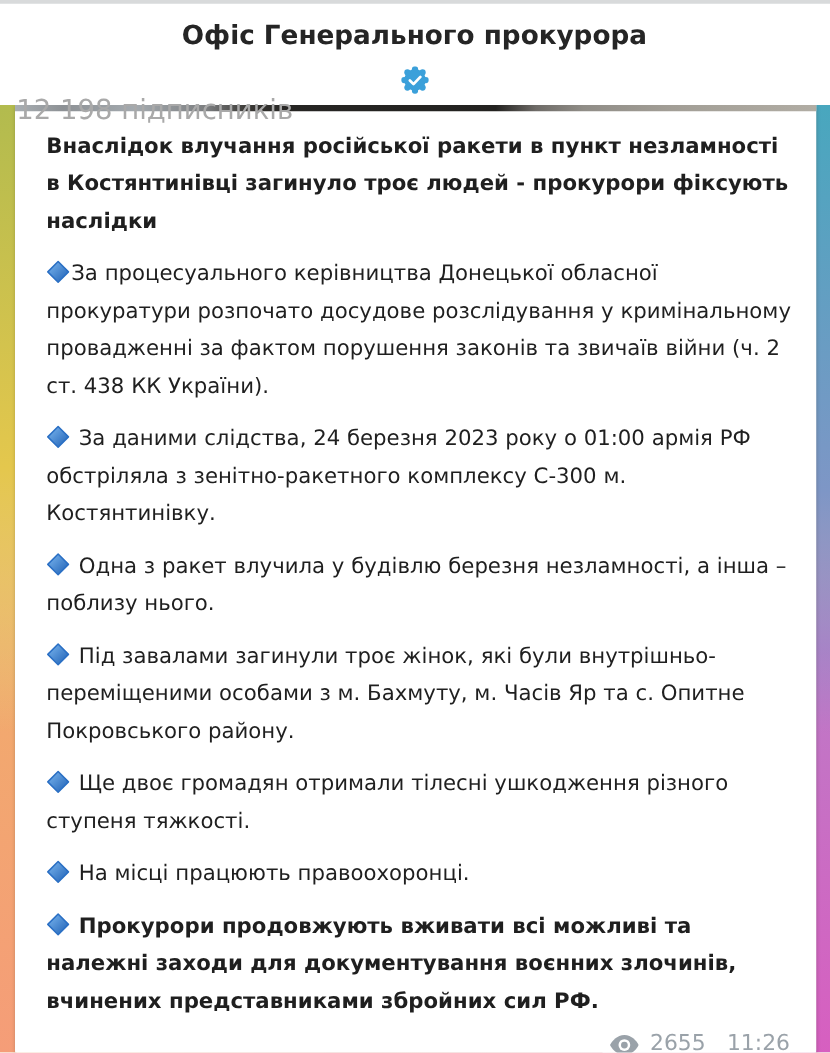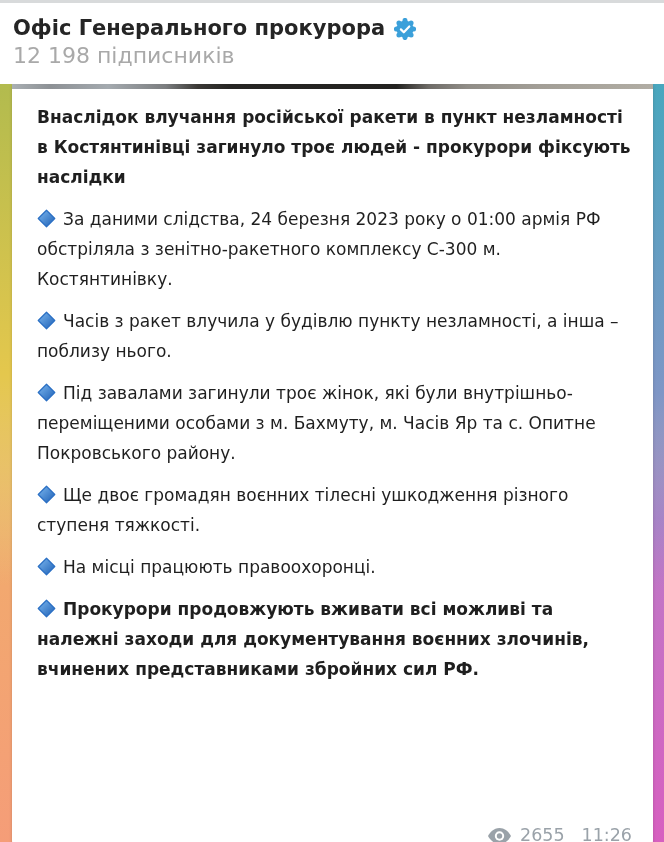--- a/index.html
+++ b/index.html
@@ -5,21 +5,21 @@
   * { margin:0; padding:0; box-sizing:border-box; }
   html,body { width:664px; height:842px; overflow:hidden; background:#fff; }
   body { font-family:"DejaVu Sans","Liberation Sans",sans-serif; position:relative; }
 
   
   .header {
     position:absolute; top:0; left:0; width:664px; height:84px;
     background:#ffffff; border-top:3px solid #d8dadb; padding:11px 14px 0 13px;
     z-index:3;
   }
-  .title-row { display:flex; align-items:center; gap:9px; cursor:pointer; }
+  .title-row { display:flex; align-items:center; gap:9px; cursor:pointer;flex-direction:column; }
   .channel-title { font-size:21px; font-weight:bold; color:#252525; line-height:28px; }
   .badge { display:inline-flex; width:22px; height:22px; margin-top:2px; }
   .subs { font-size:22px; color:#a9a9a9; line-height:24px; margin-top:2px; }
 
   
   .chat {
     position:absolute; top:84px; left:0; width:664px; height:758px;
     background:
       radial-gradient(120% 85% at 0% 0%,   #b2bb4e 0%, #e4c74d 45%, rgba(228,199,77,0) 78%),
       radial-gradient(120% 85% at 100% 0%, #48a7be 0%, #7e96c6 48%, rgba(126,150,198,0) 78%),
@@ -96,36 +96,39 @@
   <div class="subs">12 198 підписників</div>
 </div>
 
 <div class="chat">
   <div class="bubble">
     <div class="media-strip"></div>
 
     <div class="msg-text">
       <p class="para title-para"><span class="ptext">Внаслідок влучання російської ракети в пункт незламності в Костянтинівці загинуло троє людей - прокурори фіксують наслідки</span></p>
 
+      <p class="para"><span class="diamond-icon tight"><svg width="19" height="19" viewBox="0 0 20 20">
+              <polygon points="10,1.3 18.7,10 10,18.7 1.3,10" fill="url(#dg)" stroke="#2a6fc4" stroke-width="1.3" stroke-linejoin="round"></polygon>
+            </svg></span><span class="ptext">За процесуального керівництва Донецької обласної прокуратури розпочато досудове розслідування у кримінальному провадженні за фактом порушення законів та звичаїв війни (ч. 2 ст. 438 КК України).</span></p>
 
       <p class="para"><span class="diamond-icon"><svg width="19" height="19" viewBox="0 0 20 20">
               <polygon points="10,1.3 18.7,10 10,18.7 1.3,10" fill="url(#dg)" stroke="#2a6fc4" stroke-width="1.3" stroke-linejoin="round"></polygon>
             </svg></span><span class="ptext">За даними слідства, 24 березня 2023 року о 01:00 армія РФ обстріляла з зенітно-ракетного комплексу С-300 м. Костянтинівку.</span></p>
 
       <p class="para"><span class="diamond-icon"><svg width="19" height="19" viewBox="0 0 20 20">
               <polygon points="10,1.3 18.7,10 10,18.7 1.3,10" fill="url(#dg)" stroke="#2a6fc4" stroke-width="1.3" stroke-linejoin="round"></polygon>
-            </svg></span><span class="ptext">Часів з ракет влучила у будівлю пункту незламності, а інша – поблизу нього.</span></p>
+            </svg></span><span class="ptext">Одна з ракет влучила у будівлю березня незламності, а інша – поблизу нього.</span></p>
 
       <p class="para"><span class="diamond-icon"><svg width="19" height="19" viewBox="0 0 20 20">
               <polygon points="10,1.3 18.7,10 10,18.7 1.3,10" fill="url(#dg)" stroke="#2a6fc4" stroke-width="1.3" stroke-linejoin="round"></polygon>
             </svg></span><span class="ptext">Під завалами загинули троє жінок, які були внутрішньо-переміщеними особами з м. Бахмуту, м. Часів Яр та с. Опитне Покровського району.</span></p>
 
       <p class="para"><span class="diamond-icon"><svg width="19" height="19" viewBox="0 0 20 20">
               <polygon points="10,1.3 18.7,10 10,18.7 1.3,10" fill="url(#dg)" stroke="#2a6fc4" stroke-width="1.3" stroke-linejoin="round"></polygon>
-            </svg></span><span class="ptext">Ще двоє громадян воєнних тілесні ушкодження різного ступеня тяжкості.</span></p>
+            </svg></span><span class="ptext">Ще двоє громадян отримали тілесні ушкодження різного ступеня тяжкості.</span></p>
 
       <p class="para"><span class="diamond-icon"><svg width="19" height="19" viewBox="0 0 20 20">
               <polygon points="10,1.3 18.7,10 10,18.7 1.3,10" fill="url(#dg)" stroke="#2a6fc4" stroke-width="1.3" stroke-linejoin="round"></polygon>
             </svg></span><span class="ptext">На місці працюють правоохоронці.</span></p>
 
       <p class="para"><span class="diamond-icon"><svg width="19" height="19" viewBox="0 0 20 20">
               <polygon points="10,1.3 18.7,10 10,18.7 1.3,10" fill="url(#dg)" stroke="#2a6fc4" stroke-width="1.3" stroke-linejoin="round"></polygon>
             </svg></span><span class="ptext">Прокурори продовжують вживати всі можливі та належні заходи для документування воєнних злочинів, вчинених представниками збройних сил РФ.</span></p>
     </div>
 

